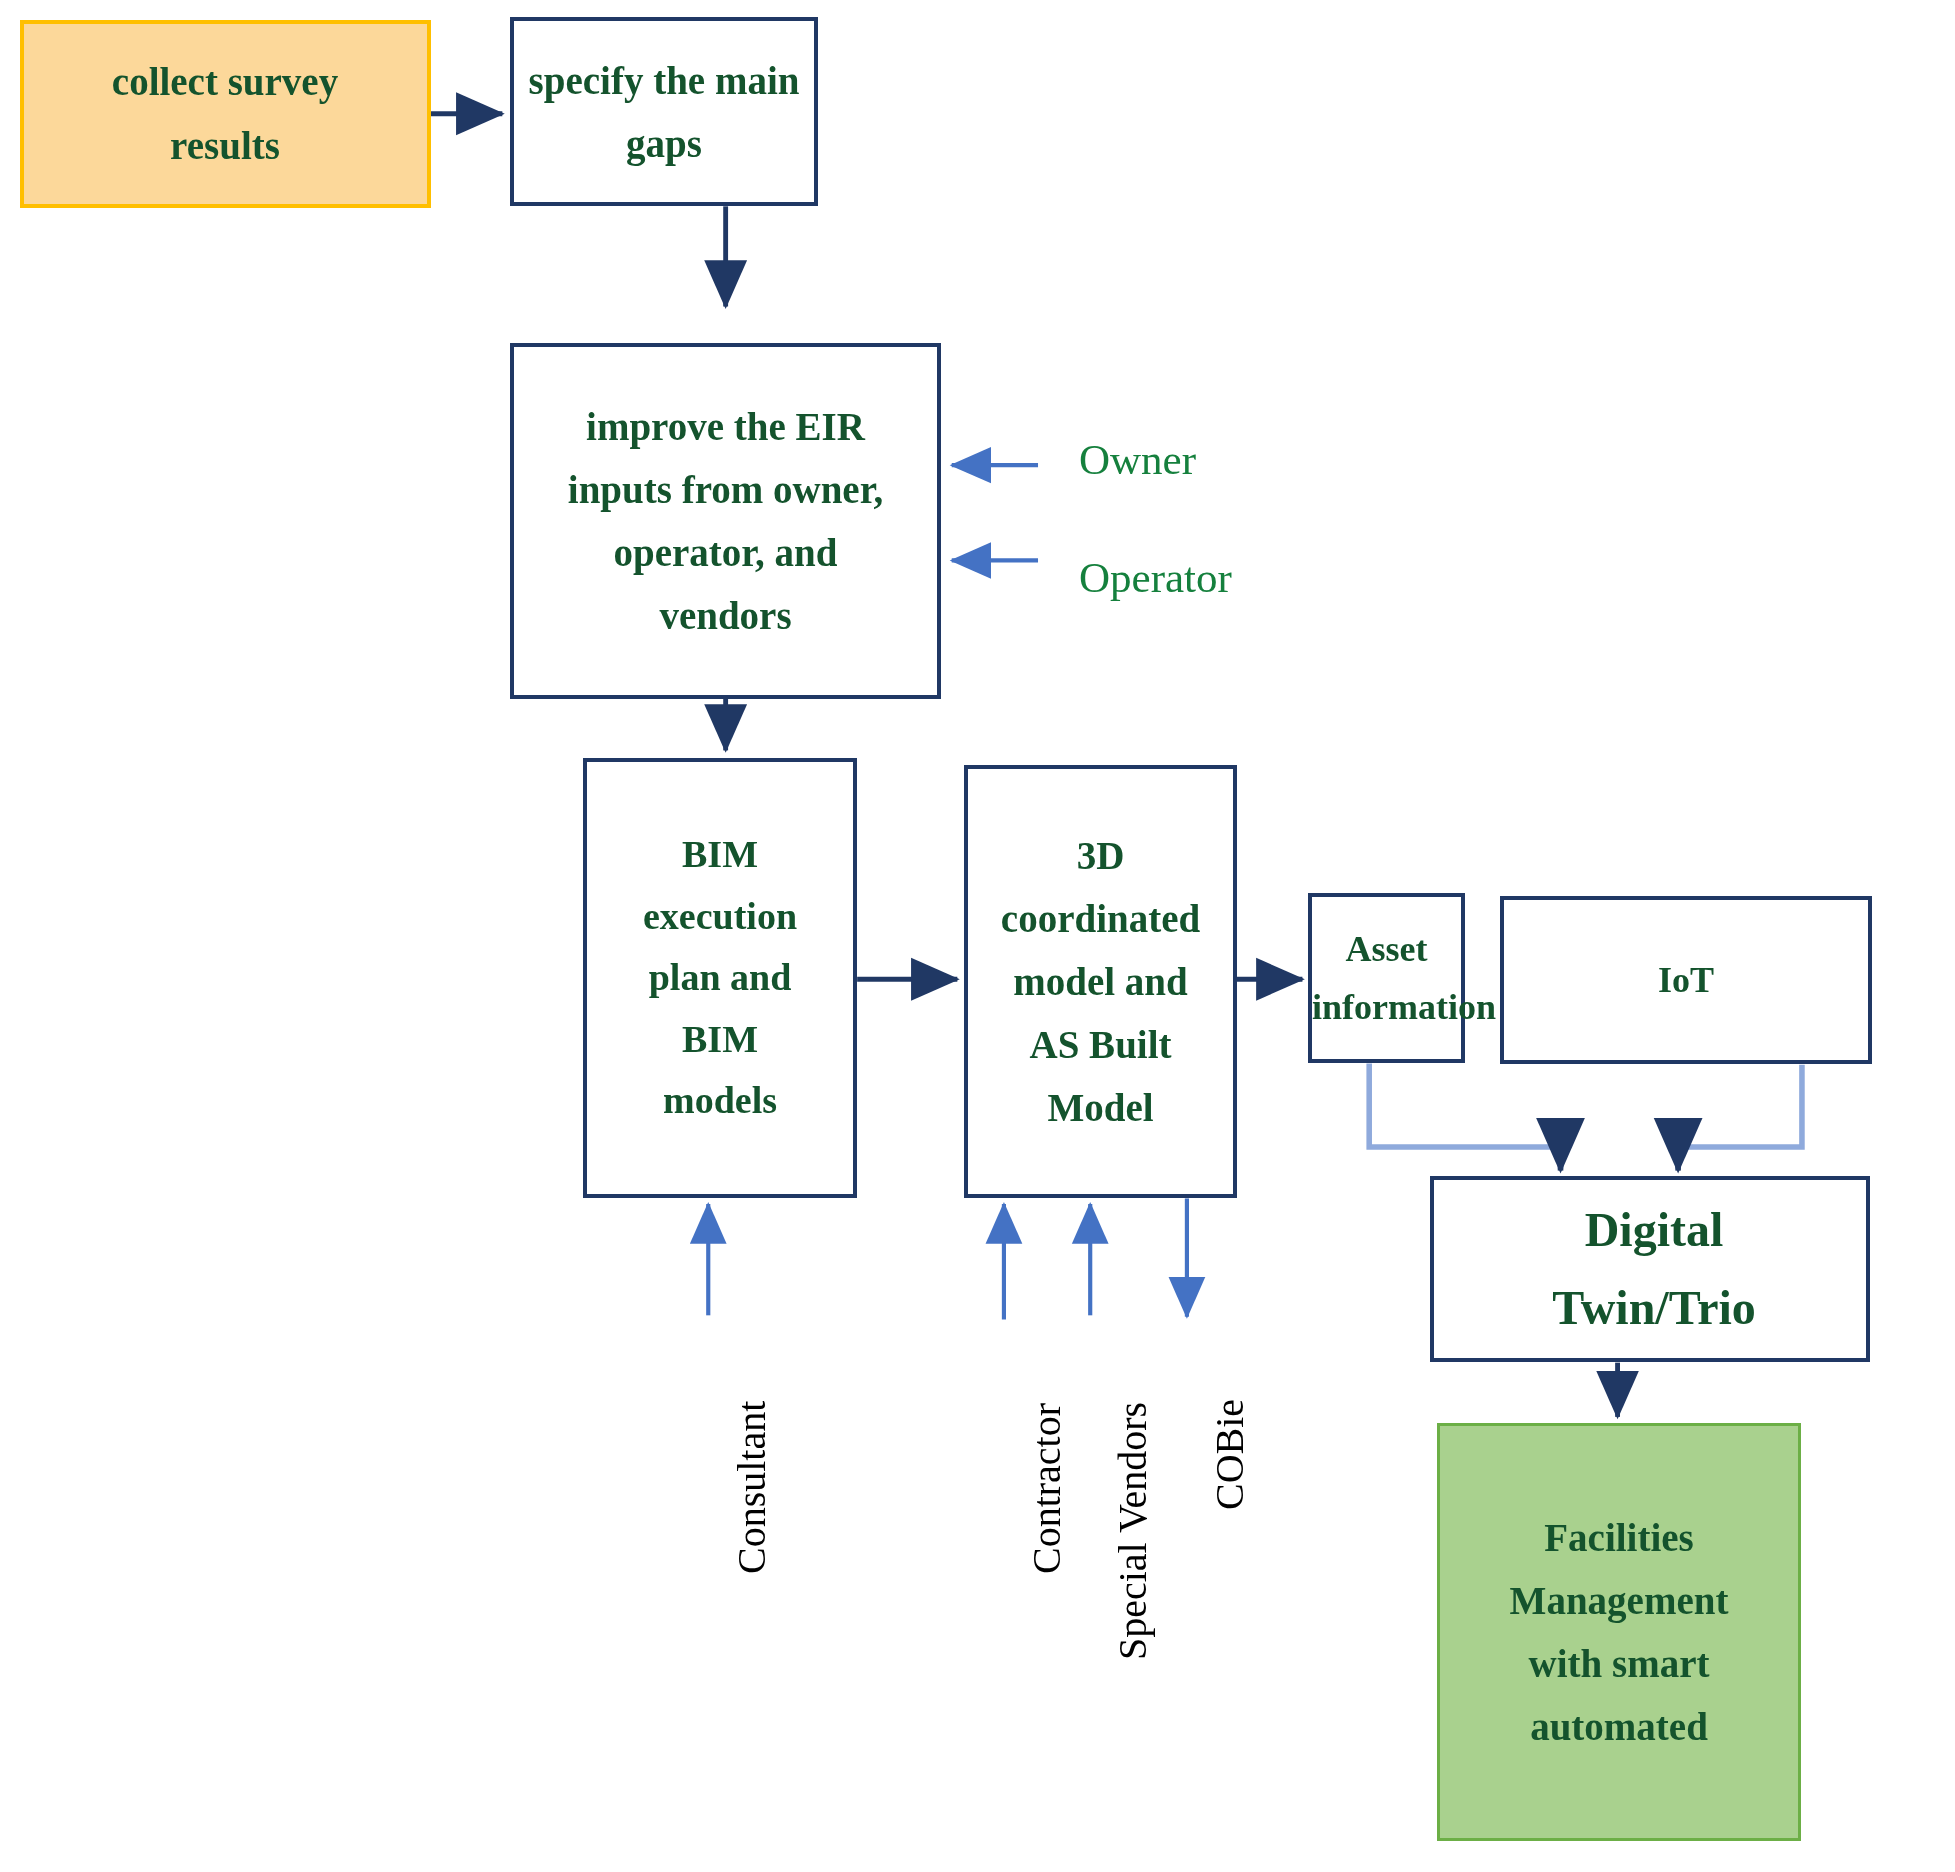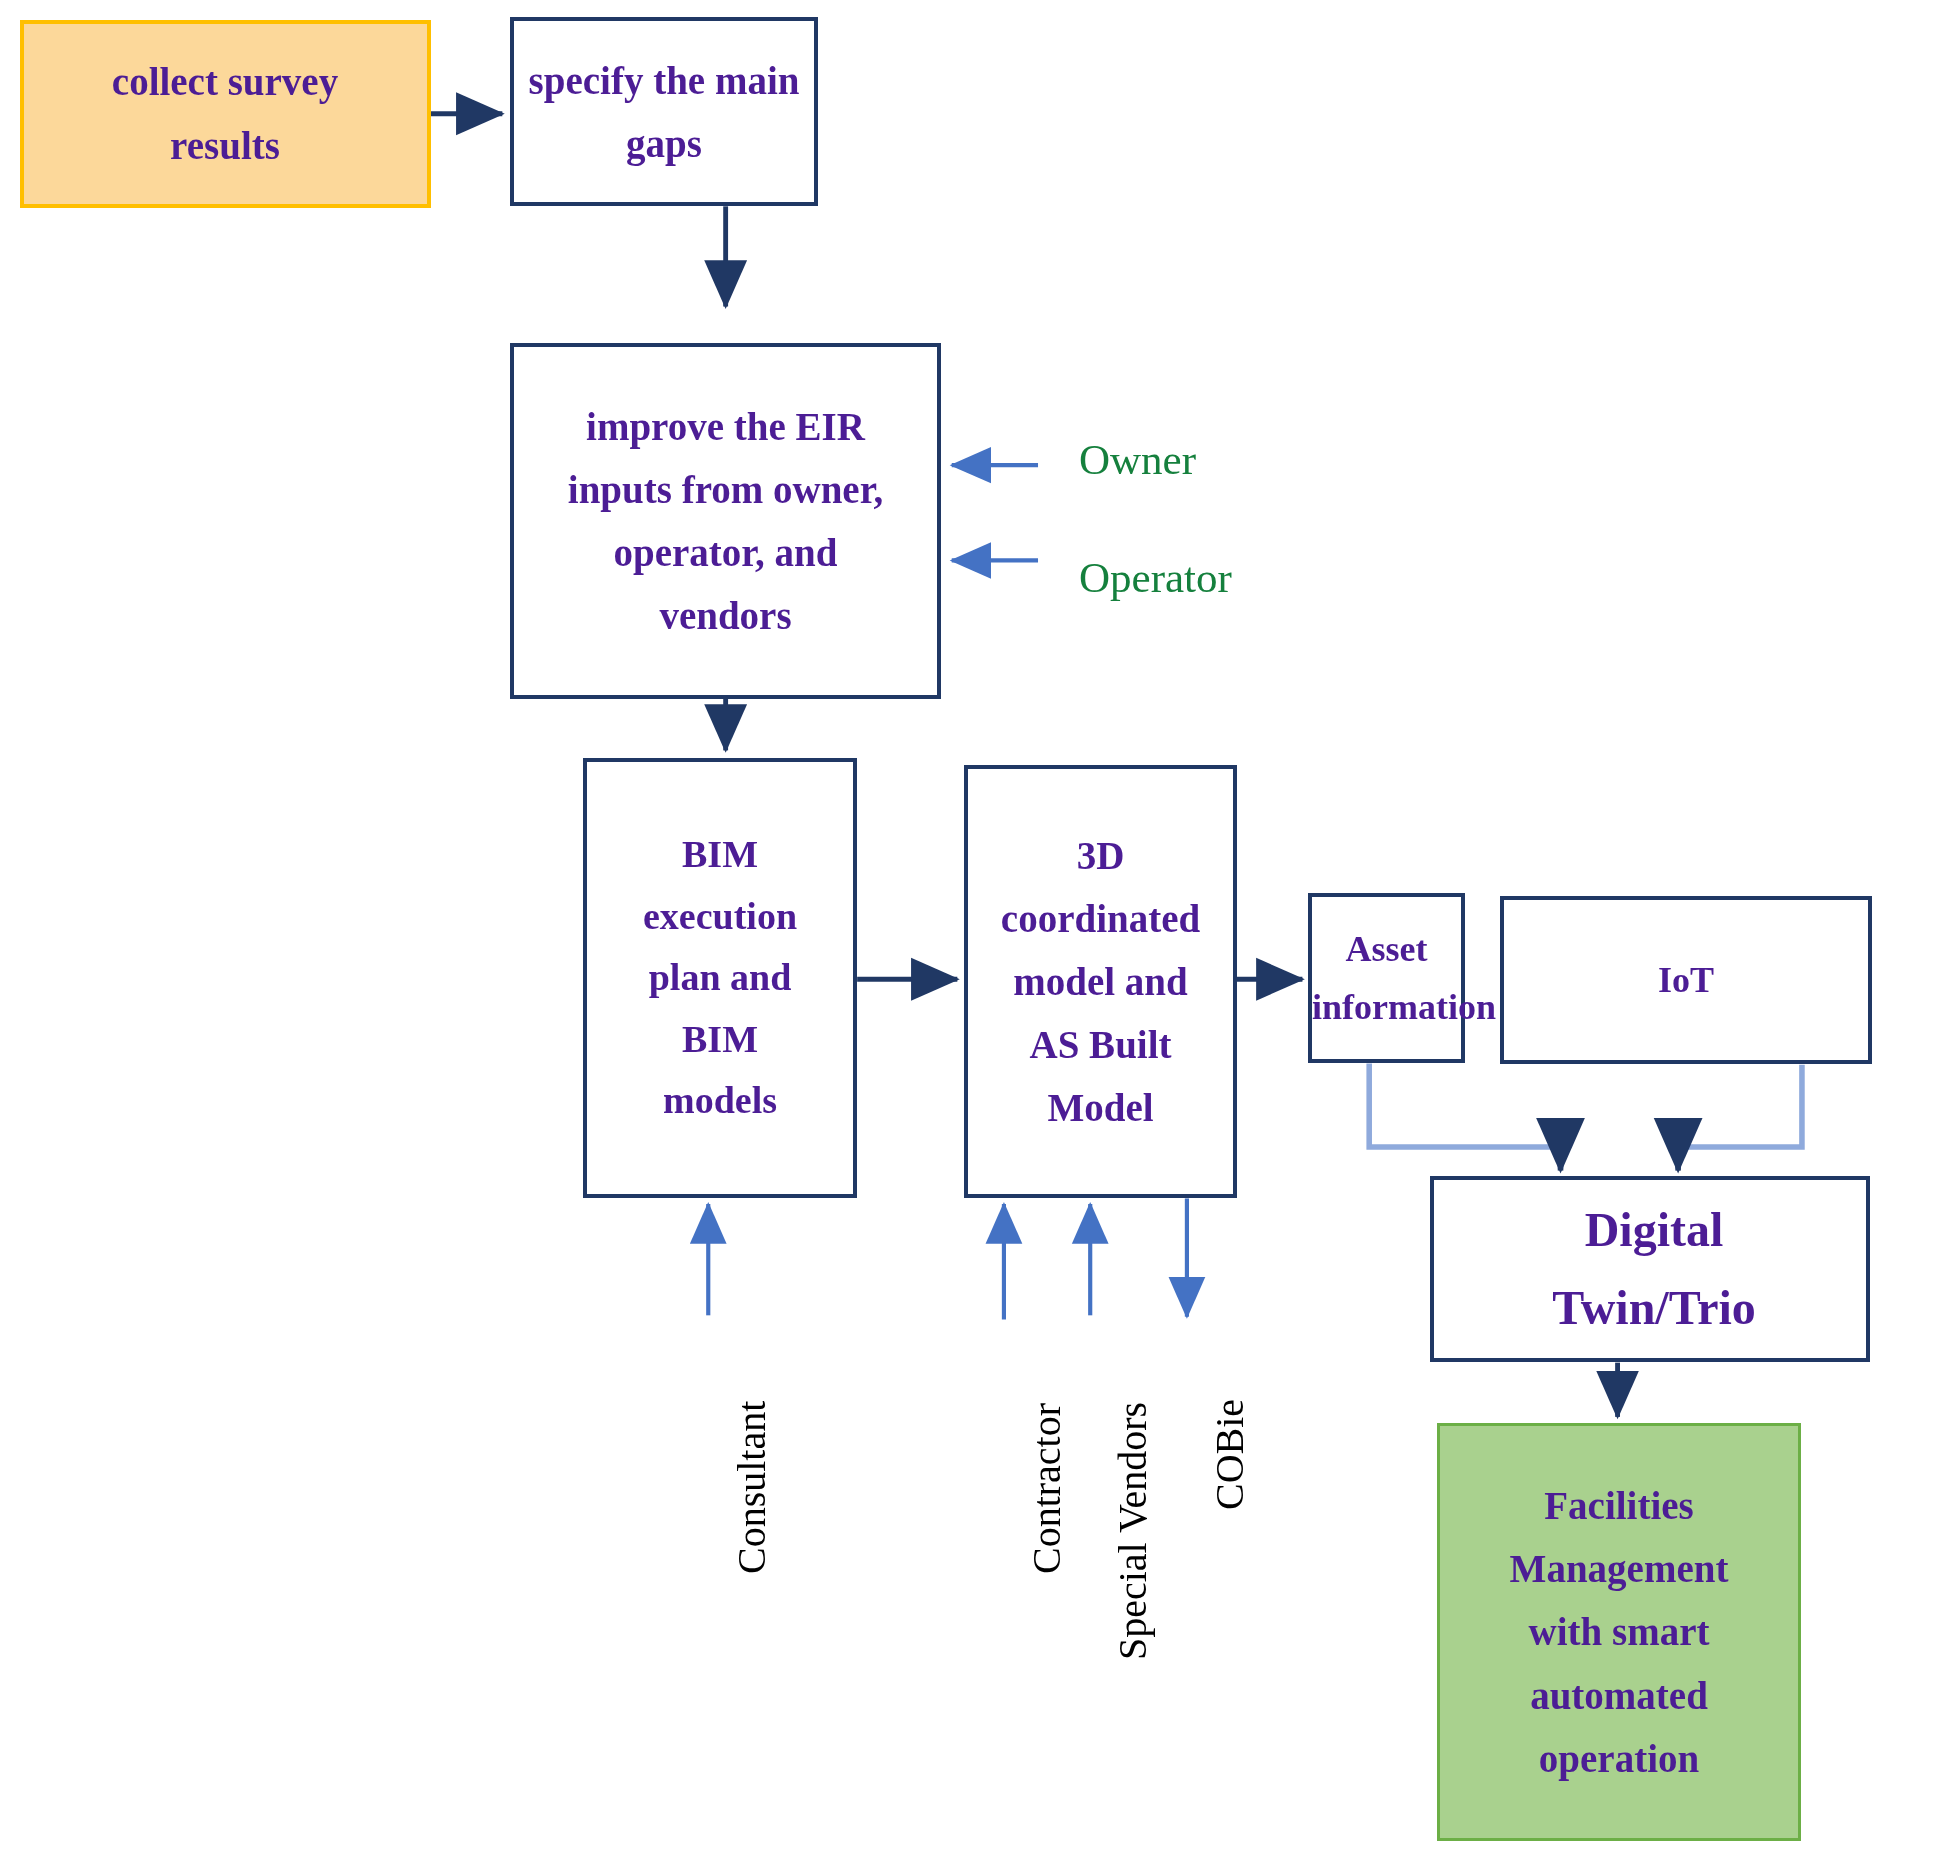--- a/index.html
+++ b/index.html
@@ -16,21 +16,21 @@
     overflow: hidden;
   }
   .node {
     position: absolute;
     box-sizing: border-box;
     display: flex;
     flex-direction: column;
     align-items: center;
     justify-content: center;
     text-align: center;
-    color: #4c1d95;
+    color: #14532d;
     line-height: 1.62;
   }
   .node .ln { display: block; width: 100%; }
 
   .node-plain {
     background: #ffffff;
     border: 4.9px solid #203864;
     font-weight: bold;
   }
   .node-orange {
@@ -187,21 +187,20 @@
   <div class="node node-plain node-thin" style="left:1430px; top:1176px; width:440px; height:186px; font-size:48px;padding-left:8px;">
     <span class="ln">Digital</span>
     <span class="ln">Twin/Trio</span>
   </div>
 
   <div class="node node-green" style="left:1437px; top:1423px; width:364px; height:418px; font-size:39px;font-family:Liberation Serif, serif;">
     <span class="ln">Facilities</span>
     <span class="ln">Management</span>
     <span class="ln">with smart</span>
     <span class="ln">automated</span>
-    <span class="ln">operation</span>
   </div>
 
   <div class="sidelabel" style="left:1079px; top:435px; font-size:43px;">Owner</div>
 
   <div class="sidelabel" style="left:1079px; top:529px; font-size:43px;margin-top:24px;">Operator</div>
 
   <div class="vlabel" style="left:728px; top:1574px; font-size:40px;">Consultant</div>
 
   <div class="vlabel" style="left:1023px; top:1574px; font-size:40px;">Contractor</div>
 

